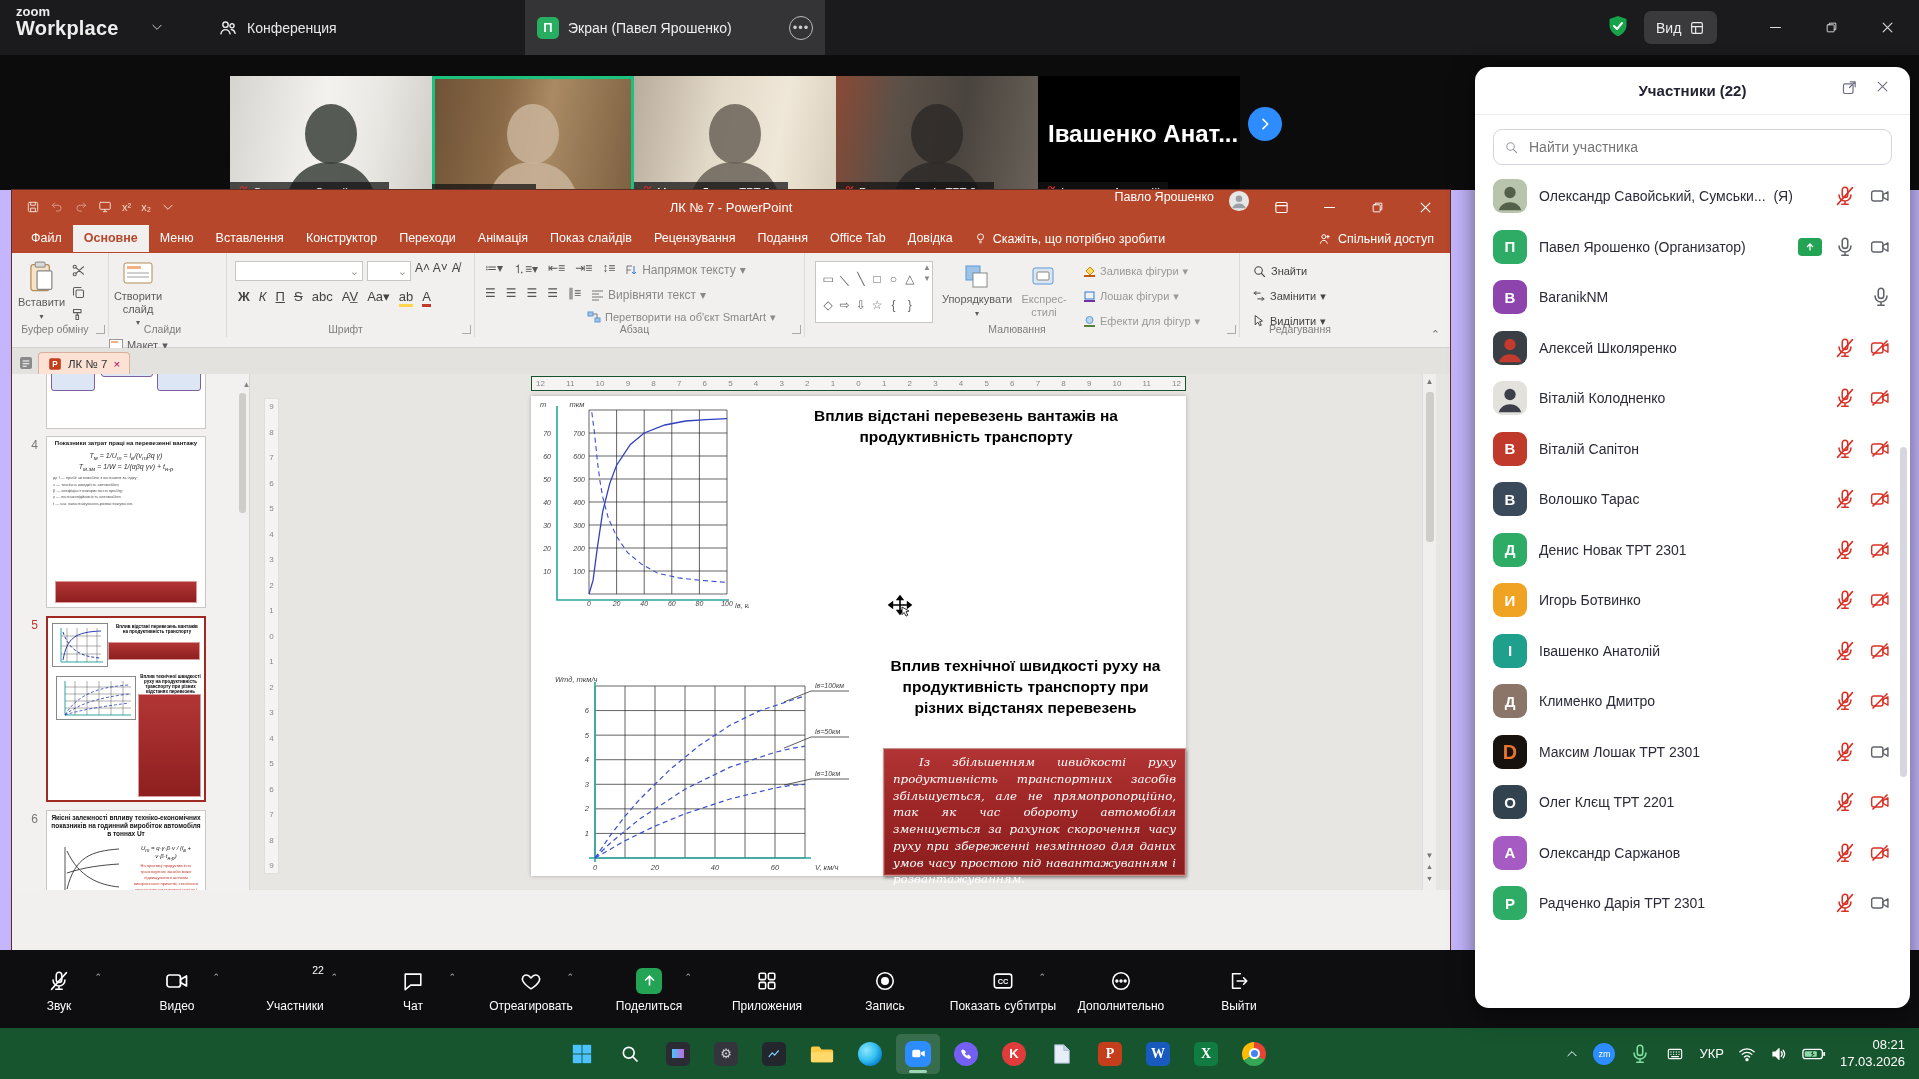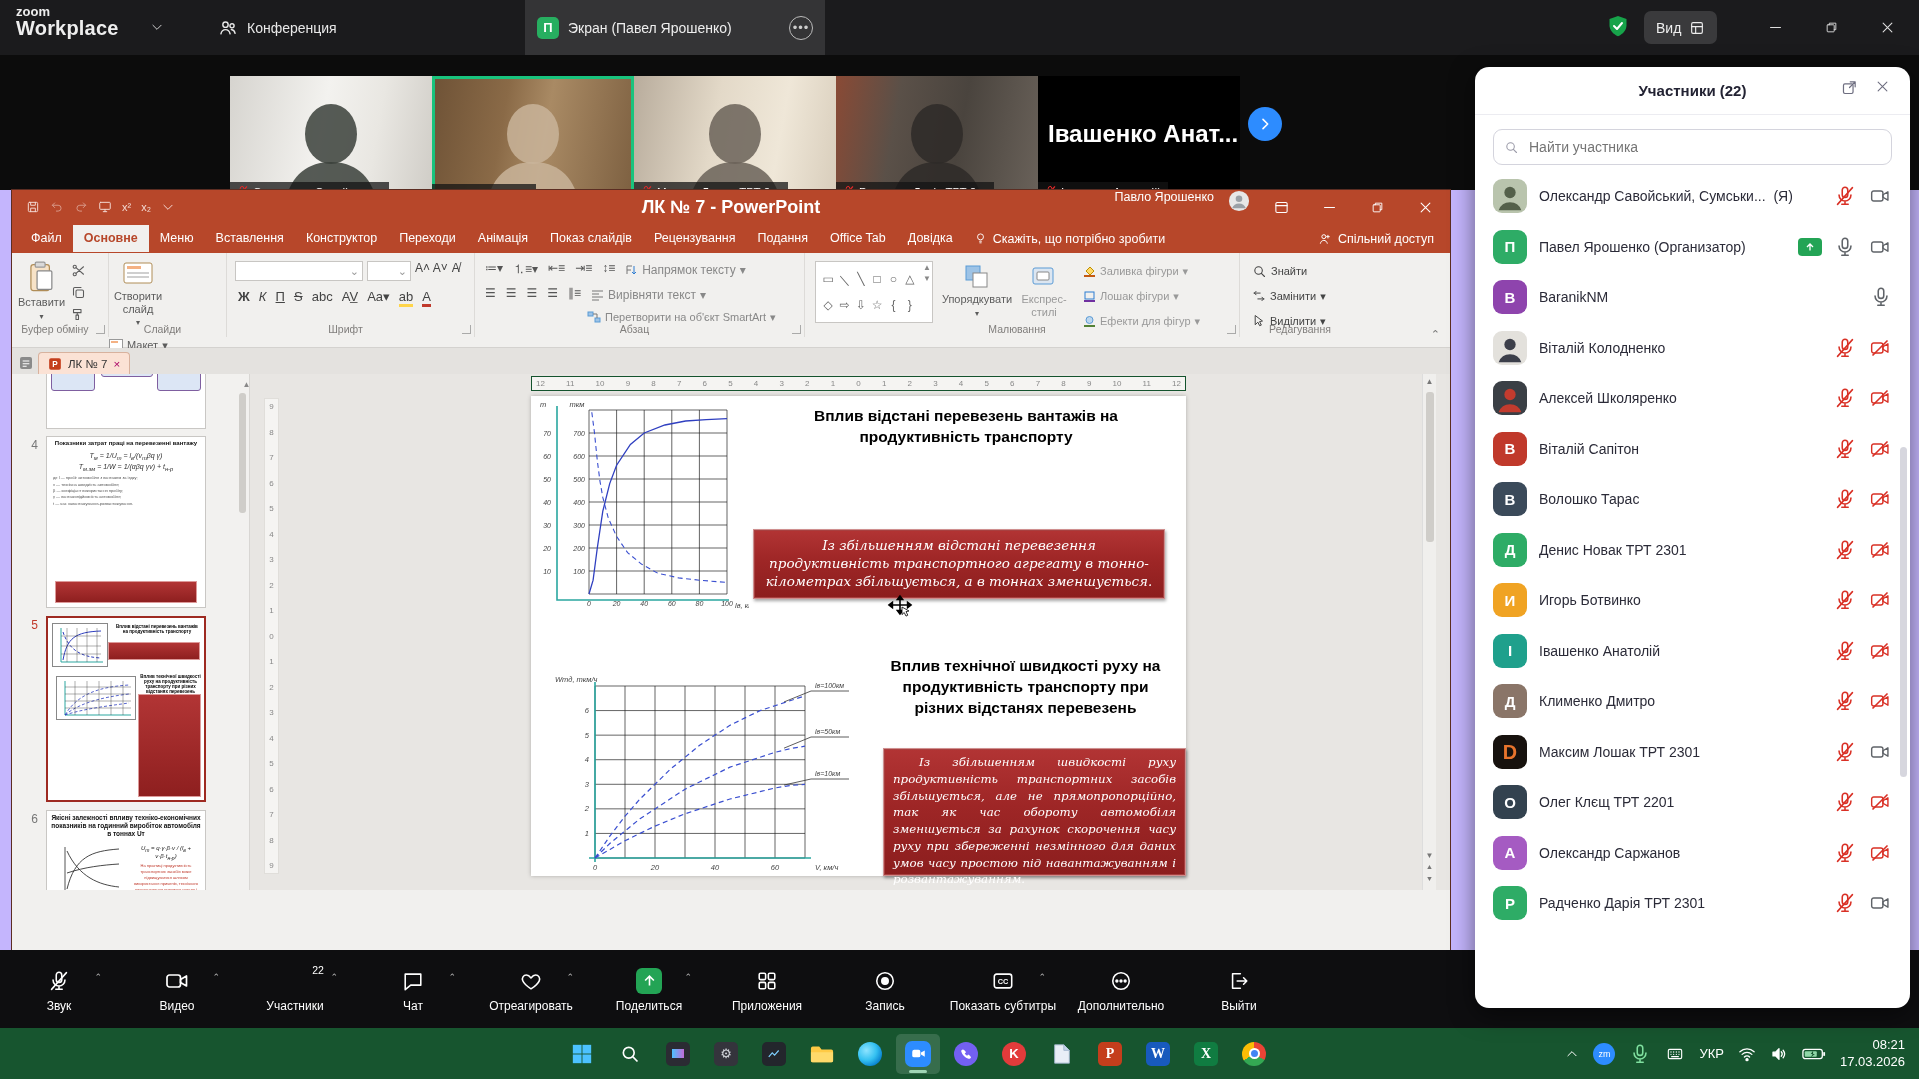--- a/index.html
+++ b/index.html
@@ -23,21 +23,21 @@
   #strip{left:0;top:55px;width:1919px;height:135px;background:#0c0c0c;}
   .vtile{position:absolute;top:21px;width:202px;height:126px;overflow:hidden;background:#222;}
   .vtile.active{outline:3px solid #19c37d;outline-offset:-3px;}
   .vname{position:absolute;left:0;bottom:0;background:rgba(20,20,20,.75);color:#fff;font-size:11.5px;padding:3px 8px 3px 5px;display:flex;align-items:center;gap:4px;white-space:nowrap;}
   .bigname{position:absolute;left:10px;top:44px;color:#fff;font-size:24px;font-weight:bold;white-space:nowrap;}
   #next-btn{left:1248px;top:107px;width:34px;height:34px;border-radius:50%;background:#2d8cff;color:#fff;display:flex;align-items:center;justify-content:center;}
   
   #ppt{left:12px;top:190px;width:1438px;height:760px;background:#f1f0ee;box-shadow:0 0 0 1px #5c2d22;}
   #ppt-title{left:0;top:0;width:100%;height:34px;background:#b7472a;color:#fff;display:flex;align-items:center;font-size:12.5px;}
   #qat{display:flex;align-items:center;gap:10px;padding-left:14px;color:#f3d9d2;}
-  #ppt-title .tcenter{position:absolute;left:0;right:0;text-align:center;font-size:18px;pointer-events:none;font-weight:bold;}
+  #ppt-title .tcenter{position:absolute;left:0;right:0;text-align:center;font-size:13px;pointer-events:none;}
   #ppt-title .tright{margin-left:auto;display:flex;align-items:flex-start;gap:14px;padding-right:8px;}
   .pwb{width:34px;height:34px;display:flex;align-items:center;justify-content:center;color:#fff;}
   #ppt-tabs{left:0;top:34px;width:100%;height:29px;background:#b7472a;display:flex;align-items:center;padding-left:8px;color:#fff;font-size:12.5px;justify-content:center;}
   .rtab{padding:6px 11px 7px;cursor:default;}
   .rtab.active{background:#f1f0ee;color:#b7472a;font-weight:bold;}
   #tellme{display:flex;align-items:center;gap:6px;margin-left:10px;}
   #share-lbl{margin-left:auto;display:flex;align-items:center;gap:6px;padding-right:16px;}
   #ribbon{left:0;top:63px;width:100%;height:95px;background:#f1f0ee;border-bottom:1px solid #d4d2cf;color:#5c5c5c;font-size:11px;}
   .rgroup{position:absolute;top:0;height:84px;border-right:1px solid #dddbd8;}
   .glabel{position:absolute;bottom:2px;left:0;right:10px;text-align:center;color:#807e7c;font-size:10.5px;}
@@ -734,21 +734,20 @@
               <text x="79.6" y="208" text-anchor="middle" font-size="7" fill="#444" font-family="DejaVu Serif, serif" font-style="italic">20</text>
               <text x="107.2" y="208" text-anchor="middle" font-size="7" fill="#444" font-family="DejaVu Serif, serif" font-style="italic">40</text>
               <text x="134.8" y="208" text-anchor="middle" font-size="7" fill="#444" font-family="DejaVu Serif, serif" font-style="italic">60</text>
               <text x="162.4" y="208" text-anchor="middle" font-size="7" fill="#444" font-family="DejaVu Serif, serif" font-style="italic">80</text>
               <text x="190" y="208" text-anchor="middle" font-size="7" fill="#444" font-family="DejaVu Serif, serif" font-style="italic">100</text>
               <text x="198" y="210" text-anchor="start" font-size="7.5" fill="#444" font-family="DejaVu Serif, serif" font-style="italic">lв, км</text>
               <path d="M52.0 196.0 L56.1 182.2 L60.3 150.0 L65.8 113.2 L72.7 85.6 L79.6 67.2 L93.4 46.5 L107.2 35.0 L127.9 27.0 L148.6 23.0 L169.3 21.7 L190.0 20.7 " fill="none" stroke="#2f3fc0" stroke-width="1.3"></path>
               <path d="M54.8 14.3 L57.5 35.0 L60.3 62.6 L63.0 83.3 L65.8 99.4 L71.3 120.1 L79.6 138.5 L90.6 154.6 L104.4 166.1 L121.0 175.3 L141.7 179.9 L162.4 182.2 L190.0 184.5 " fill="none" stroke="#3a4fd0" stroke-width="1.1" stroke-dasharray="5 3.5"></path>
             </svg>
           <div class="abs stitle" style="left:250px;top:10px;width:370px">Вплив відстані перевезень вантажів на продуктивність транспорту</div>
-          <div class="abs redbox" style="left:222px;top:133px;width:412px;height:70px;font-size:13.5px;text-align:center;padding:6px 10px;line-height:1.35">Із збільшенням відстані перевезення  продуктивність транспортного агрегату в тонно-кілометрах збільшується, а в тоннах зменшується.</div>
           <div class="abs stitle" style="left:352px;top:260px;width:285px">Вплив технічної швидкості руху на продуктивність транспорту при різних відстанях перевезень</div>
           <svg id="chart2" class="abs" style="left:22px;top:276px" width="336" height="204" viewBox="0 0 336 204">
               <line x1="42" x2="252" y1="14" y2="14" stroke="#222" stroke-width="0.7"></line>
               <line x1="42" x2="42" y1="14" y2="186" stroke="#222" stroke-width="0.7"></line>
               <line x1="42" x2="252" y1="38.57142857142857" y2="38.57142857142857" stroke="#222" stroke-width="0.7"></line>
               <line x1="72" x2="72" y1="14" y2="186" stroke="#222" stroke-width="0.7"></line>
               <line x1="42" x2="252" y1="63.142857142857146" y2="63.142857142857146" stroke="#222" stroke-width="0.7"></line>
               <line x1="102" x2="102" y1="14" y2="186" stroke="#222" stroke-width="0.7"></line>
               <line x1="42" x2="252" y1="87.71428571428571" y2="87.71428571428571" stroke="#222" stroke-width="0.7"></line>
               <line x1="132" x2="132" y1="14" y2="186" stroke="#222" stroke-width="0.7"></line>
@@ -1132,20 +1131,41 @@
           <span class="pics">
             <span style="color:#5f6368">
               <svg width="22" height="22" viewBox="0 0 24 24" fill="none" stroke="currentColor" stroke-width="1.7" stroke-linecap="round" stroke-linejoin="round">
                 <rect x="9" y="2.5" width="6" height="11" rx="3"></rect>
                 <path d="M5.5 11a6.5 6.5 0 0 0 13 0M12 17.5V21M8.5 21h7"></path>
               </svg>
             </span>
           </span>
         </div>
         <div class="prow">
+          <div class="pav" style="background:#3a3f45">
+            <svg width="34" height="34" viewBox="0 0 24 24">
+              <circle cx="12" cy="9.5" r="4" fill="#c23b2e"></circle>
+              <path d="M4 22a8.5 8.5 0 0 1 16 0z" fill="#c23b2e"></path>
+            </svg>
+          </div>
+          <span class="pname">Алексей Школяренко</span>
+          <span class="pics">
+            <svg width="22" height="22" viewBox="0 0 24 24" fill="none" stroke="#d93025" stroke-width="1.7" stroke-linecap="round">
+              <rect x="9" y="2.5" width="6" height="11" rx="3"></rect>
+              <path d="M5.5 11a6.5 6.5 0 0 0 13 0M12 17.5V21M8.5 21h7"></path>
+              <path d="M4 21 20 3" stroke-width="2"></path>
+            </svg>
+            <svg width="24" height="20" viewBox="0 0 24 24" fill="none" stroke="#d93025" stroke-width="1.7" stroke-linejoin="round">
+              <rect x="2" y="6" width="13.5" height="12" rx="2.5"></rect>
+              <path d="M15.5 10.5 21.5 7v10l-6-3.5z"></path>
+              <path d="M3 21 21 3" stroke-width="2"></path>
+            </svg>
+          </span>
+        </div>
+        <div class="prow">
           <div class="pav" style="background:#e3e1dc">
             <svg width="34" height="34" viewBox="0 0 24 24">
               <circle cx="12" cy="9.5" r="4" fill="#3c3f4a"></circle>
               <path d="M4 22a8.5 8.5 0 0 1 16 0z" fill="#3c3f4a"></path>
             </svg>
           </div>
           <span class="pname">Віталій Колодненко</span>
           <span class="pics">
             <svg width="22" height="22" viewBox="0 0 24 24" fill="none" stroke="#d93025" stroke-width="1.7" stroke-linecap="round">
               <rect x="9" y="2.5" width="6" height="11" rx="3"></rect>
@@ -1153,41 +1173,20 @@
               <path d="M4 21 20 3" stroke-width="2"></path>
             </svg>
             <svg width="24" height="20" viewBox="0 0 24 24" fill="none" stroke="#d93025" stroke-width="1.7" stroke-linejoin="round">
               <rect x="2" y="6" width="13.5" height="12" rx="2.5"></rect>
               <path d="M15.5 10.5 21.5 7v10l-6-3.5z"></path>
               <path d="M3 21 21 3" stroke-width="2"></path>
             </svg>
           </span>
         </div>
         <div class="prow">
-          <div class="pav" style="background:#3a3f45">
-            <svg width="34" height="34" viewBox="0 0 24 24">
-              <circle cx="12" cy="9.5" r="4" fill="#c23b2e"></circle>
-              <path d="M4 22a8.5 8.5 0 0 1 16 0z" fill="#c23b2e"></path>
-            </svg>
-          </div>
-          <span class="pname">Алексей Школяренко</span>
-          <span class="pics">
-            <svg width="22" height="22" viewBox="0 0 24 24" fill="none" stroke="#d93025" stroke-width="1.7" stroke-linecap="round">
-              <rect x="9" y="2.5" width="6" height="11" rx="3"></rect>
-              <path d="M5.5 11a6.5 6.5 0 0 0 13 0M12 17.5V21M8.5 21h7"></path>
-              <path d="M4 21 20 3" stroke-width="2"></path>
-            </svg>
-            <svg width="24" height="20" viewBox="0 0 24 24" fill="none" stroke="#d93025" stroke-width="1.7" stroke-linejoin="round">
-              <rect x="2" y="6" width="13.5" height="12" rx="2.5"></rect>
-              <path d="M15.5 10.5 21.5 7v10l-6-3.5z"></path>
-              <path d="M3 21 21 3" stroke-width="2"></path>
-            </svg>
-          </span>
-        </div>
-        <div class="prow">
           <div class="pav" style="background:#c0392b">В</div>
           <span class="pname">Віталій Сапітон</span>
           <span class="pics">
             <svg width="22" height="22" viewBox="0 0 24 24" fill="none" stroke="#d93025" stroke-width="1.7" stroke-linecap="round">
               <rect x="9" y="2.5" width="6" height="11" rx="3"></rect>
               <path d="M5.5 11a6.5 6.5 0 0 0 13 0M12 17.5V21M8.5 21h7"></path>
               <path d="M4 21 20 3" stroke-width="2"></path>
             </svg>
             <svg width="24" height="20" viewBox="0 0 24 24" fill="none" stroke="#d93025" stroke-width="1.7" stroke-linejoin="round">
               <rect x="2" y="6" width="13.5" height="12" rx="2.5"></rect>

